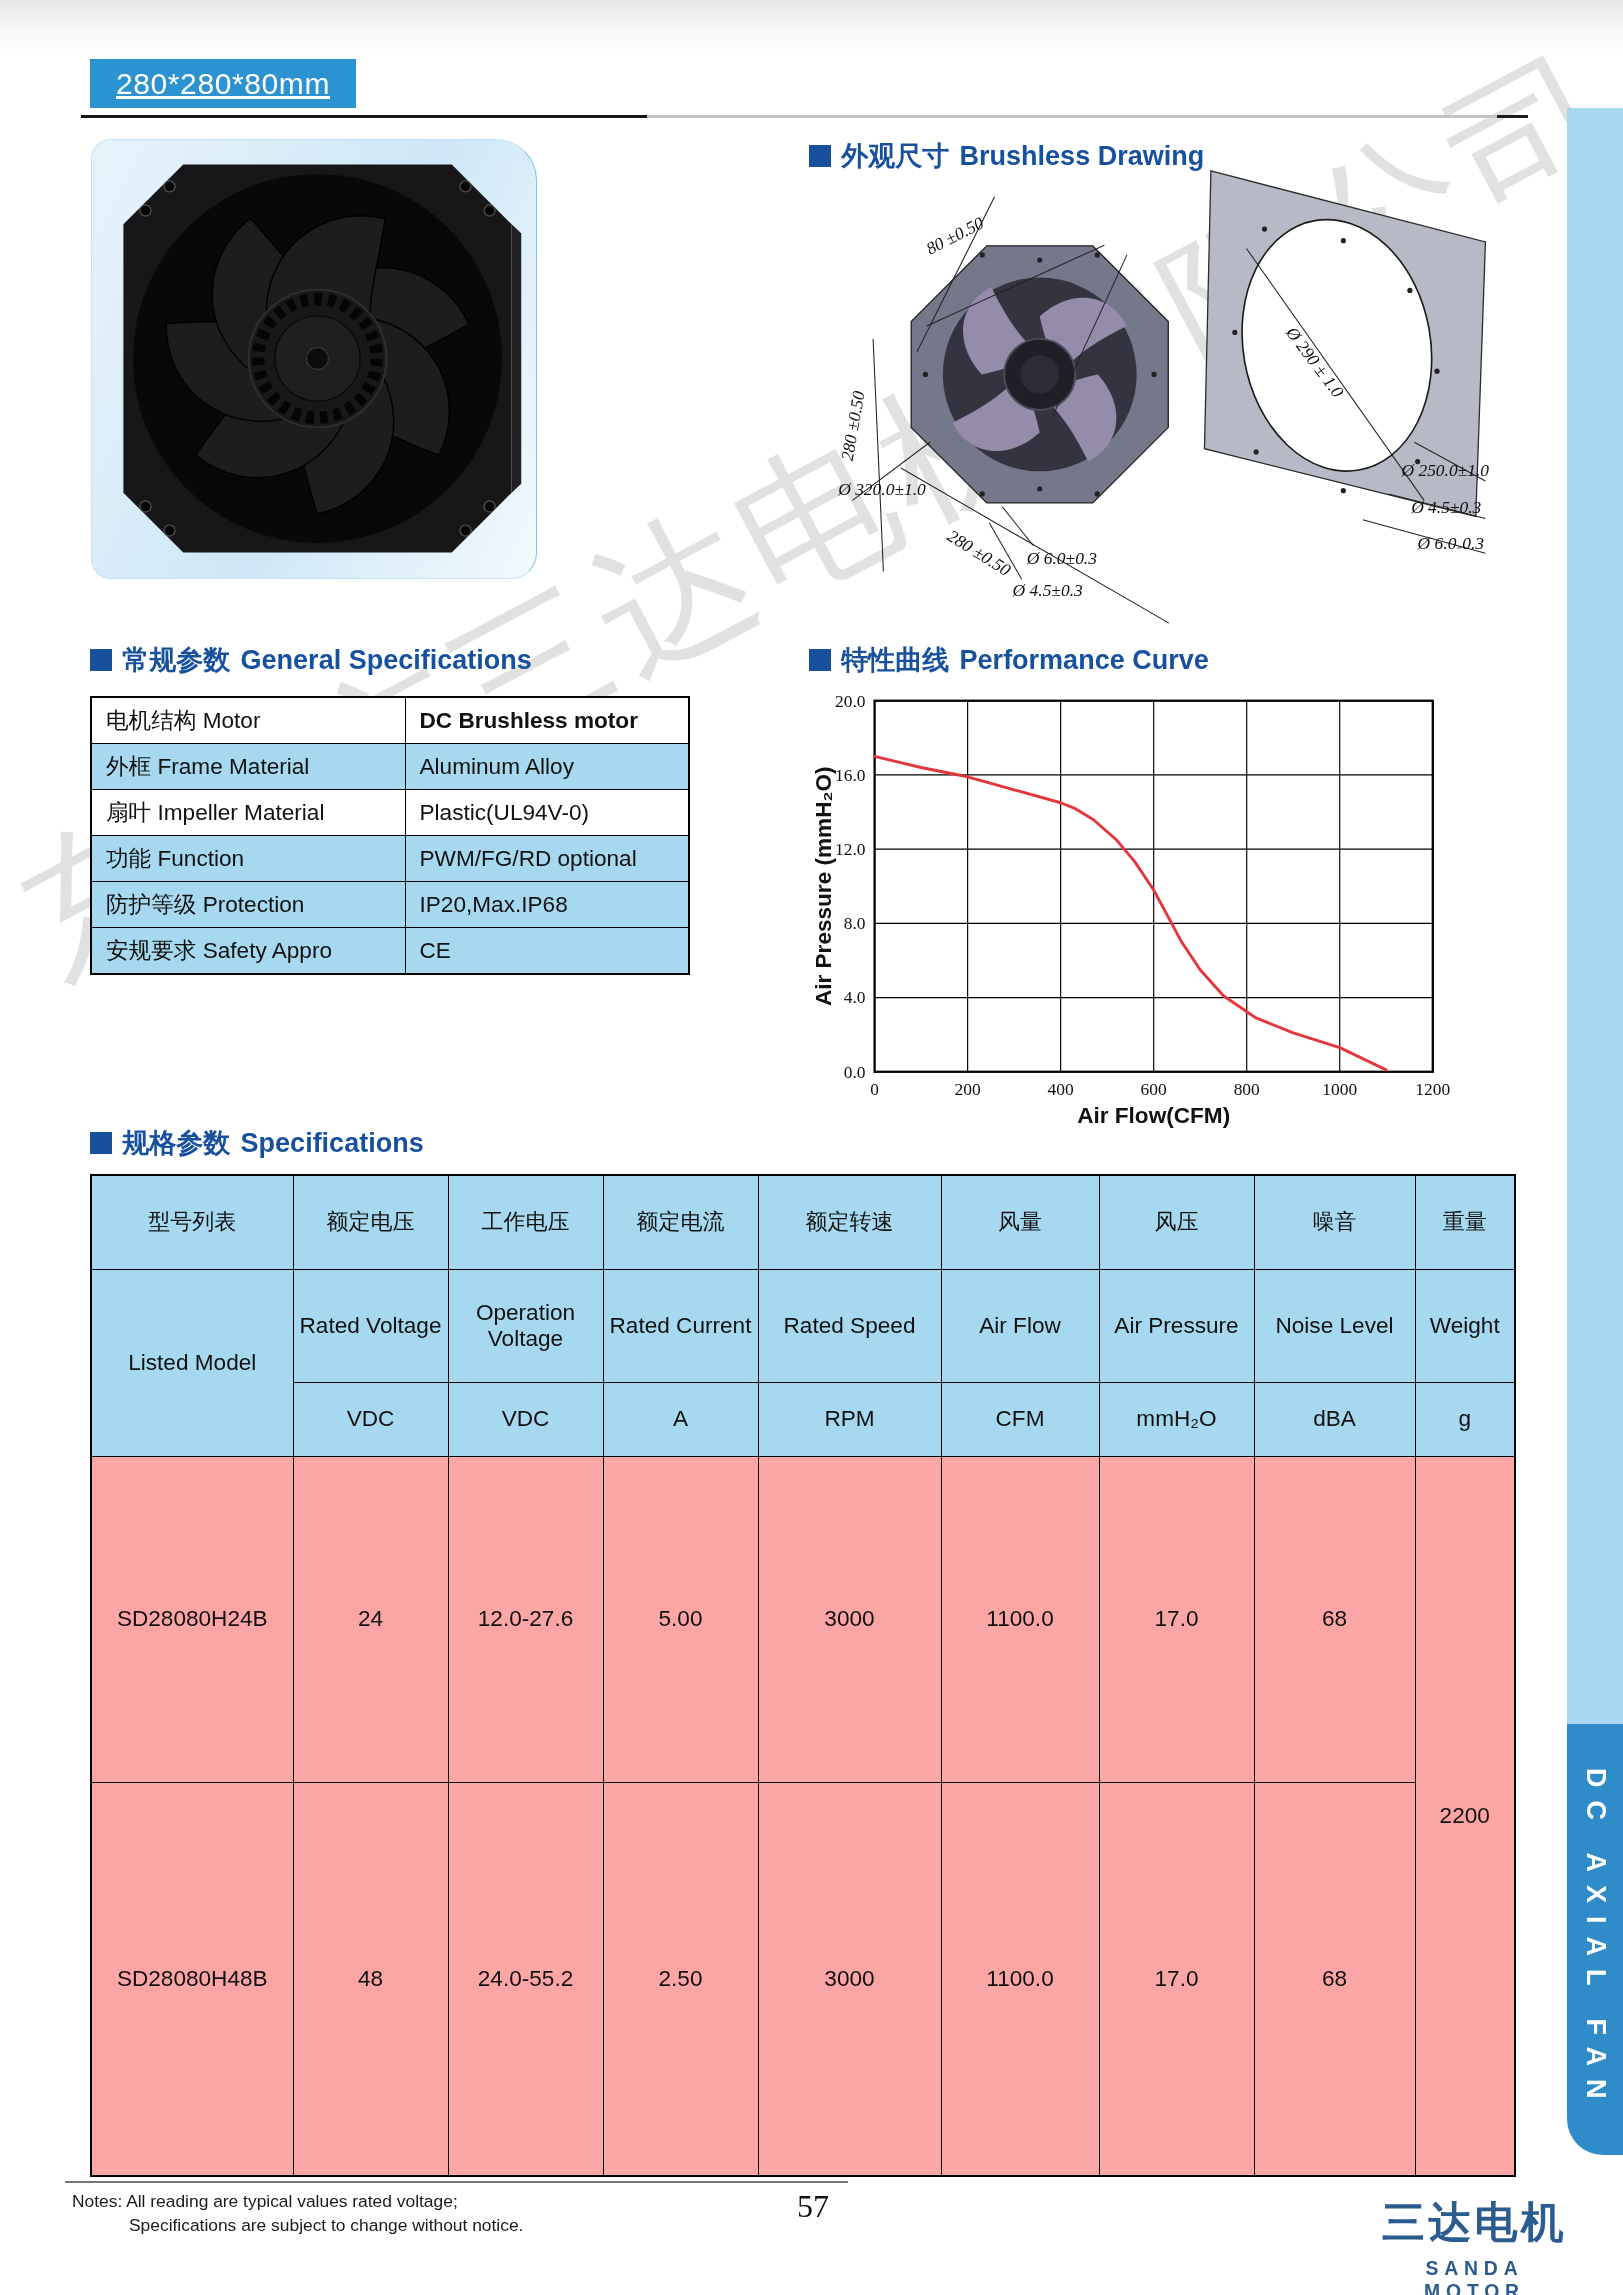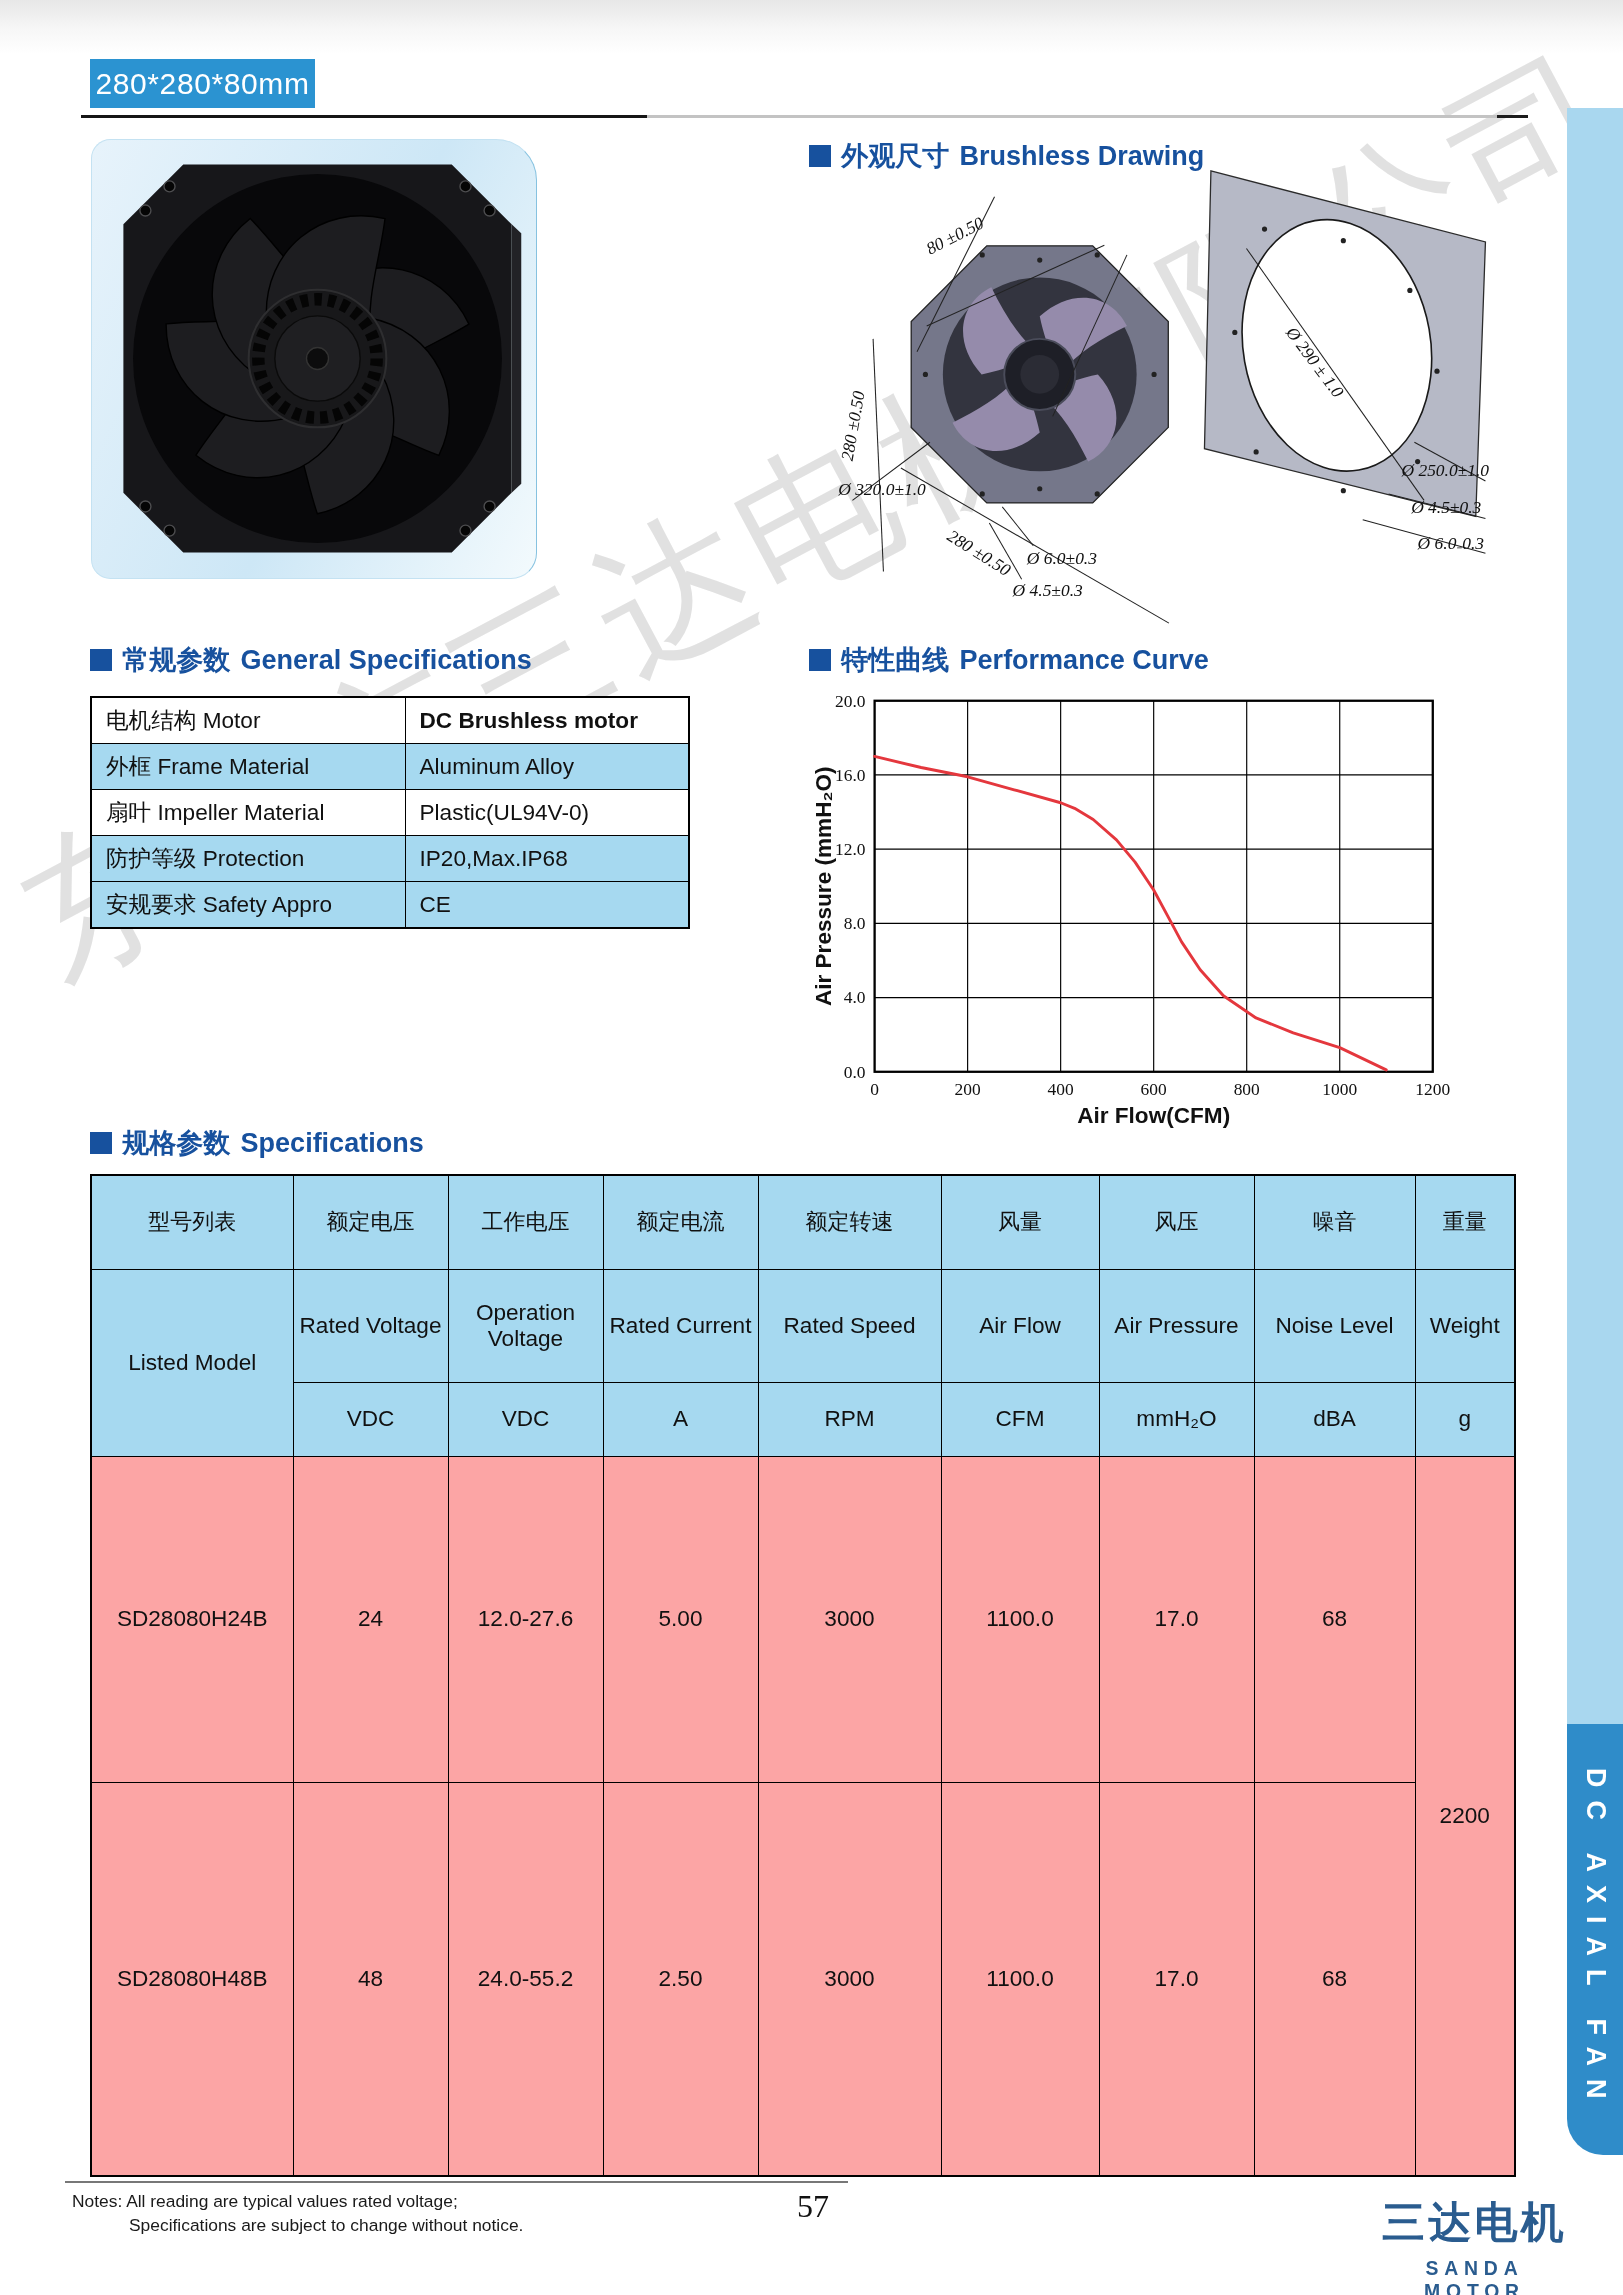--- a/index.html
+++ b/index.html
@@ -5,22 +5,22 @@
   html,body{margin:0;padding:0;}
   body{
     width:1623px;height:2295px;position:relative;overflow:hidden;
     background:#ffffff;font-family:"Liberation Sans",sans-serif;color:#111;
   }
   .abs{position:absolute;}
   
   .top-band{left:0;top:0;width:1623px;height:54px;
     background:linear-gradient(to bottom,#e7e7e7 0%,#f7f7f7 55%,#ffffff 100%);}
   
-  .size-badge{left:90px;top:59px;width:225px;height:49px;background:var(--badge_bg);
-    color:#fff;font-size:30px;display:flex;align-items:center;justify-content:center;letter-spacing:0.6px;}
+  .size-badge{left:90px;top:59px;width:266px;height:49px;background:var(--badge_bg);
+    color:#fff;font-size:30px;display:flex;align-items:center;justify-content:center;letter-spacing:0.6px;text-decoration:underline;}
   
   .rule{top:115px;height:2.6px;}
   .rule-a{left:81px;width:566px;background:#161616;}
   .rule-b{left:647px;width:850px;background:#c3c3c3;}
   .rule-c{left:1497px;width:31px;background:#1c1c1c;}
   
   .fan-card{left:91px;top:139px;width:444px;height:438px;
     border-radius:19.4px 41px 26px 19.4px;
     background:linear-gradient(115deg,#e7f3fb 0%,#cde7f6 55%,#f3fafd 100%);
     border:1.3px solid #c4e2f2;border-right:1.9px solid #86c2e0;}
@@ -196,20 +196,24 @@
     <td>电机结构 Motor</td>
     <td style="font-weight:bold">DC Brushless motor</td>
       </tr>
   <tr class="alt">
     <td>外框 Frame Material</td>
     <td>Aluminum Alloy</td>
       </tr>
   <tr>
     <td>扇叶 Impeller Material</td>
     <td>Plastic(UL94V-0)</td>
+      </tr>
+  <tr class="alt">
+    <td>功能 Function</td>
+    <td>PWM/FG/RD optional</td>
       </tr>
   <tr class="alt">
     <td>防护等级 Protection</td>
     <td>IP20,Max.IP68</td>
       </tr>
   <tr class="alt">
     <td>安规要求 Safety Appro</td>
     <td>CE</td>
       </tr>
 </tbody>

